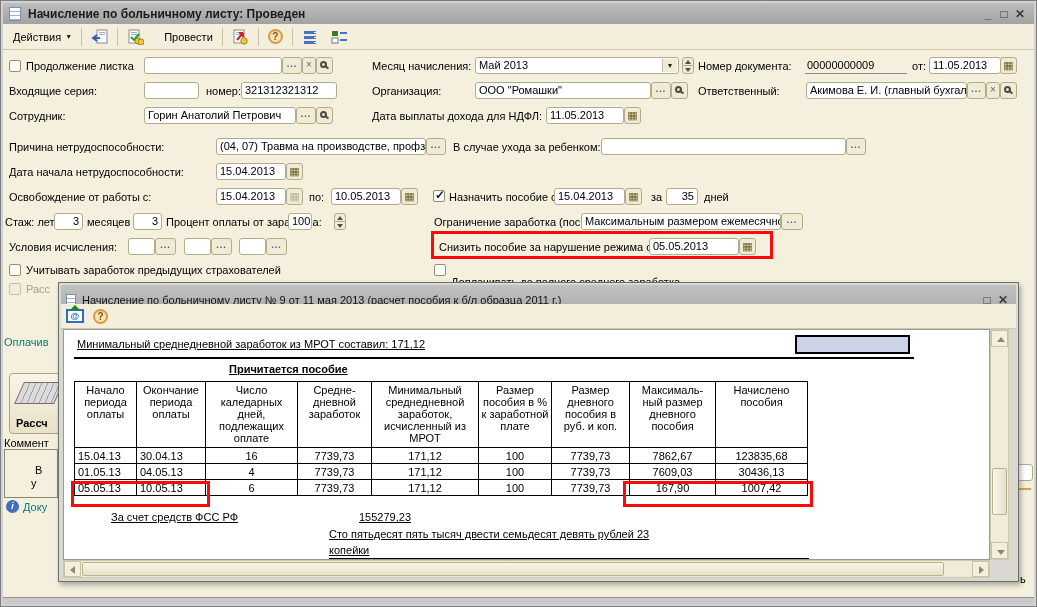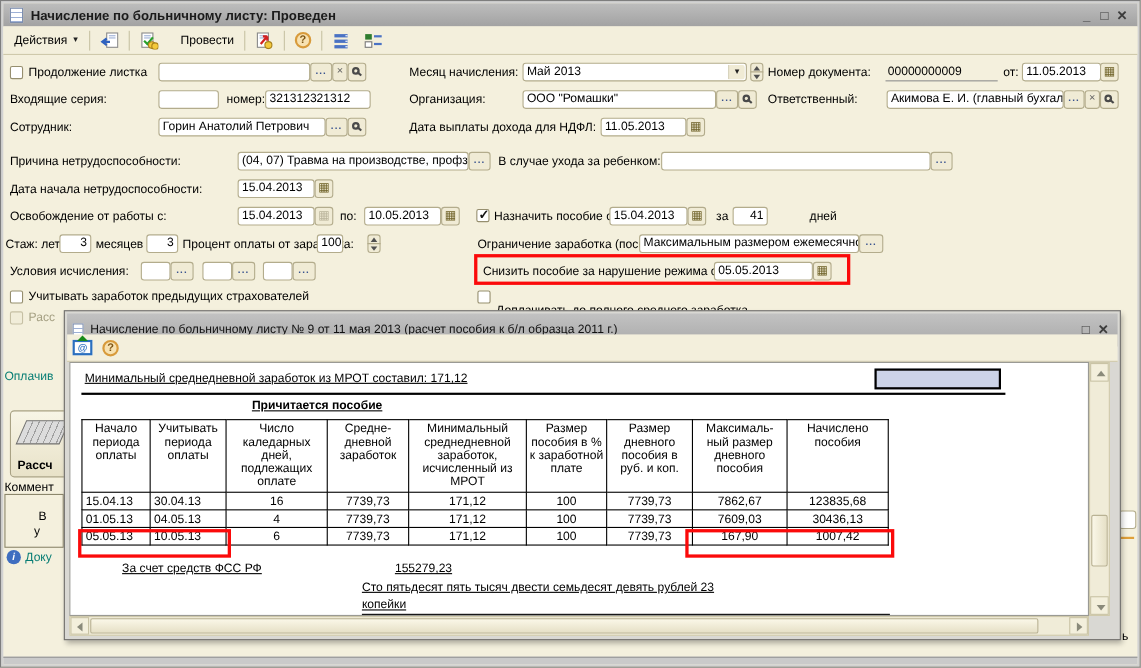--- a/index.html
+++ b/index.html
@@ -242,22 +242,22 @@
   <span class="calb dis" style="left:285px;top:187px">▦</span>
   <span class="lbl" style="left:308px;top:190px">по:</span>
   <span class="fld" style="left:330px;top:187px;width:70px">10.05.2013</span>
   <span class="calb" style="left:400px;top:187px">▦</span>
 
   <span class="cb on" style="left:432px;top:189px"></span>
   <span class="lbl" style="left:448px;top:190px">Назначить пособие с:</span>
   <span class="fld" style="left:553px;top:187px;width:71px">15.04.2013</span>
   <span class="calb" style="left:624px;top:187px">▦</span>
   <span class="lbl" style="left:650px;top:190px">за</span>
-  <span class="fld r" style="left:665px;top:187px;width:32px">41</span>
-  <span class="lbl" style="left:735px;top:190px">дней</span>
+  <span class="fld r" style="left:665px;top:187px;width:32px">35</span>
+  <span class="lbl" style="left:703px;top:190px">дней</span>
 
   <span class="lbl" style="left:4px;top:215px">Стаж: лет</span>
   <span class="fld r" style="left:53px;top:212px;width:29px">3</span>
   <span class="lbl" style="left:86px;top:215px">месяцев</span>
   <span class="fld r" style="left:132px;top:212px;width:29px">3</span>
   <span class="lbl" style="left:165px;top:215px">Процент оплаты от заработка:</span>
   <span class="fld r" style="left:287px;top:212px;width:24px">100,00</span>
   <span class="spin" style="left:333px;top:212px">
       <i class="up"></i>
       <i class="dn"></i>
@@ -334,21 +334,21 @@
             <col style="width:74px">
           <col style="width:107px">
             <col style="width:73px">
             <col style="width:78px">
             <col style="width:86px">
             <col style="width:92px">
         </colgroup>
         <thead>
           <tr>
             <th>Начало периода оплаты</th>
-            <th>Учитывать периода оплаты</th>
+            <th>Окончание периода оплаты</th>
             <th>Число каледарных дней, подлежащих оплате</th>
             <th>Средне- дневной заработок</th>
             <th>Минимальный среднедневной заработок, исчисленный из МРОТ</th>
             <th>Размер пособия в % к заработной плате</th>
             <th>Размер дневного пособия в руб. и коп.</th>
             <th>Максималь- ный размер дневного пособия</th>
             <th>Начислено пособия</th>
           </tr>
         </thead>
         <tbody>

